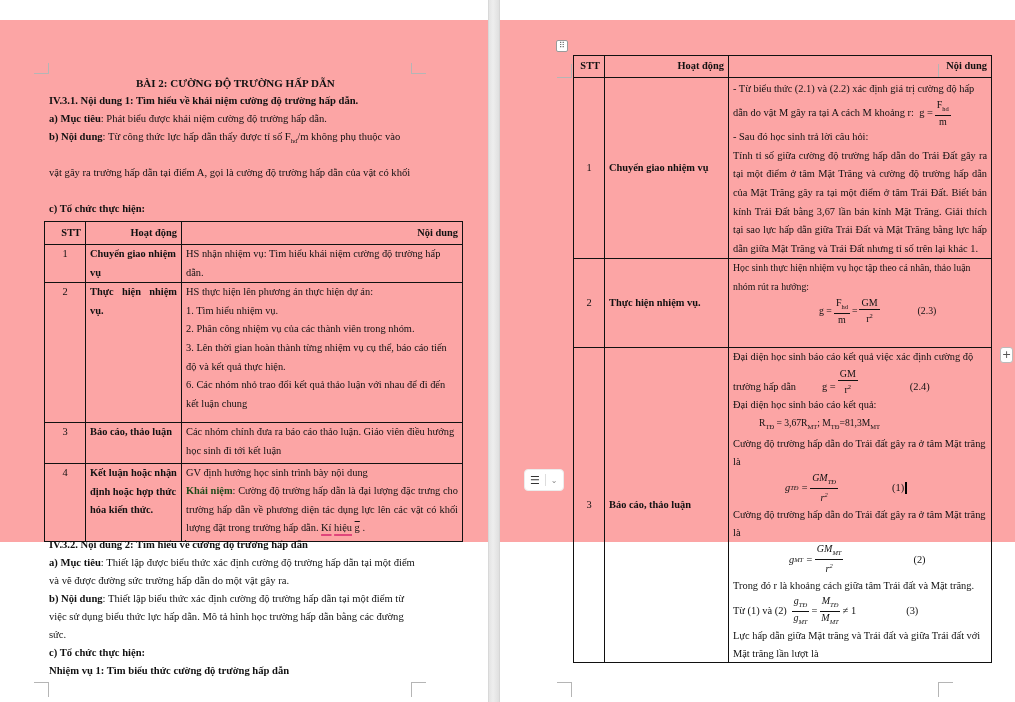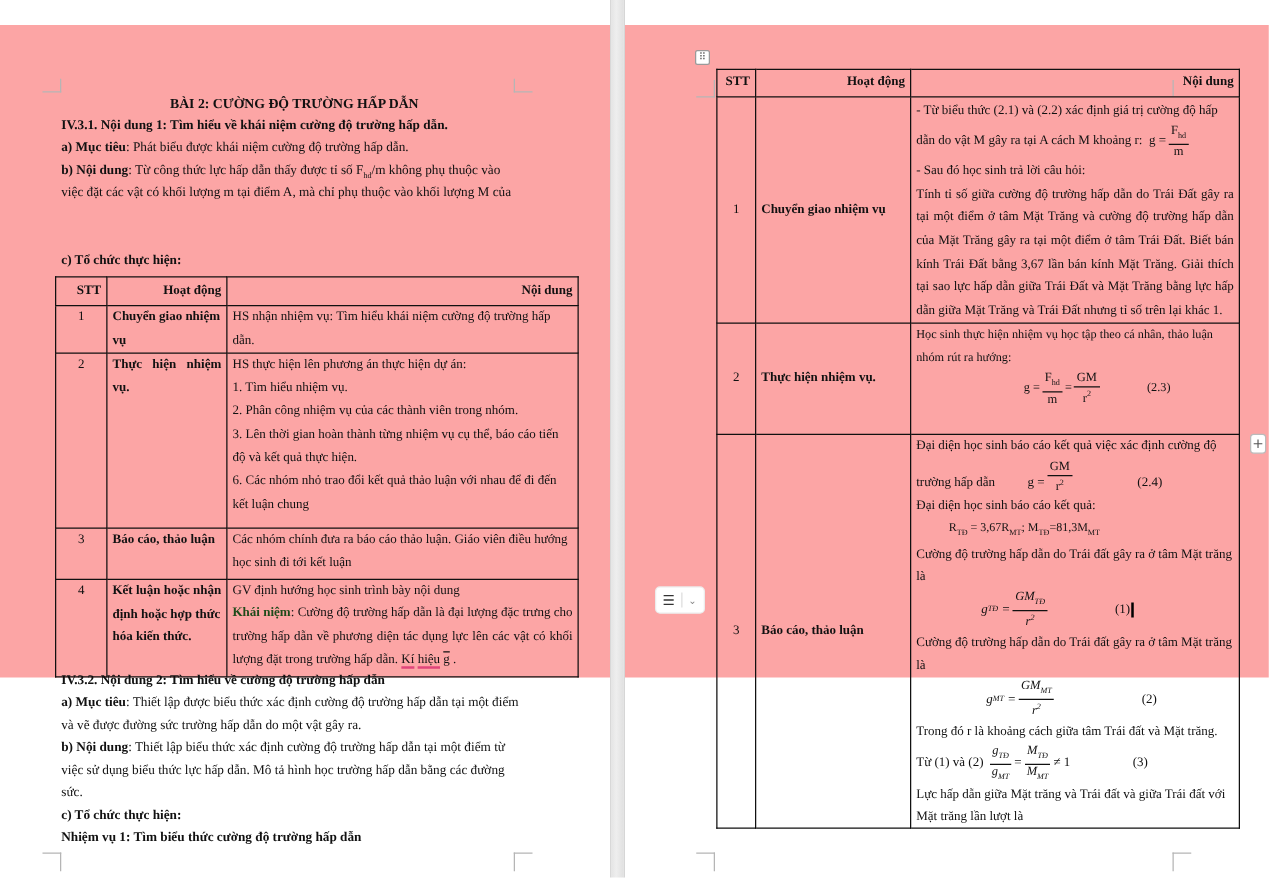--- a/index.html
+++ b/index.html
@@ -54,21 +54,21 @@
 
   <div class="corner" style="left:34px;top:43px;width:14px;height:10px;border-right-width:1px;border-bottom-width:1px;"></div>
   <div class="corner" style="left:411px;top:43px;width:14px;height:10px;border-left-width:1px;border-bottom-width:1px;"></div>
   <div class="corner" style="left:34px;top:662px;width:14px;height:14px;border-right-width:1px;border-top-width:1px;"></div>
   <div class="corner" style="left:411px;top:662px;width:14px;height:14px;border-left-width:1px;border-top-width:1px;"></div>
 
   <div class="p title" style="left:136px;top:54px;">BÀI 2: CƯỜNG ĐỘ TRƯỜNG HẤP DẪN</div>
   <div class="p b" style="left:49px;top:72px;">IV.3.1. Nội dung 1: Tìm hiểu về khái niệm cường độ trường hấp dẫn.</div>
   <div class="p" style="left:49px;top:90px;"><span class="b">a) Mục tiêu</span><span>: Phát biểu được khái niệm cường độ trường hấp dẫn.</span></div>
   <div class="p" style="left:49px;top:108px;width:361px;"><span class="b">b) Nội dung</span><span>: Từ công thức lực hấp dẫn thấy được tỉ số F</span><sub>hd</sub><span>/m không phụ thuộc vào</span></div>
-  <div class="p" style="left:49px;top:126px;">việc đặt các vật có khối lượng m tại điểm A, mà chỉ phụ thuộc vào khối lượng M của</div>
+  <div class="p" style="left:49px;top:144px;">vật gây ra trường hấp dẫn tại điểm A, gọi là cường độ trường hấp dẫn của vật có khối</div>
   <div class="p b" style="left:49px;top:180px;">c) Tổ chức thực hiện:</div>
 
   <table class="doc" style="left:44px;top:201px;width:419px;">
     <colgroup>
         <col style="width:41px">
         <col style="width:96px">
         <col>
       </colgroup>
     <tbody>
         <tr style="height:23px;">

